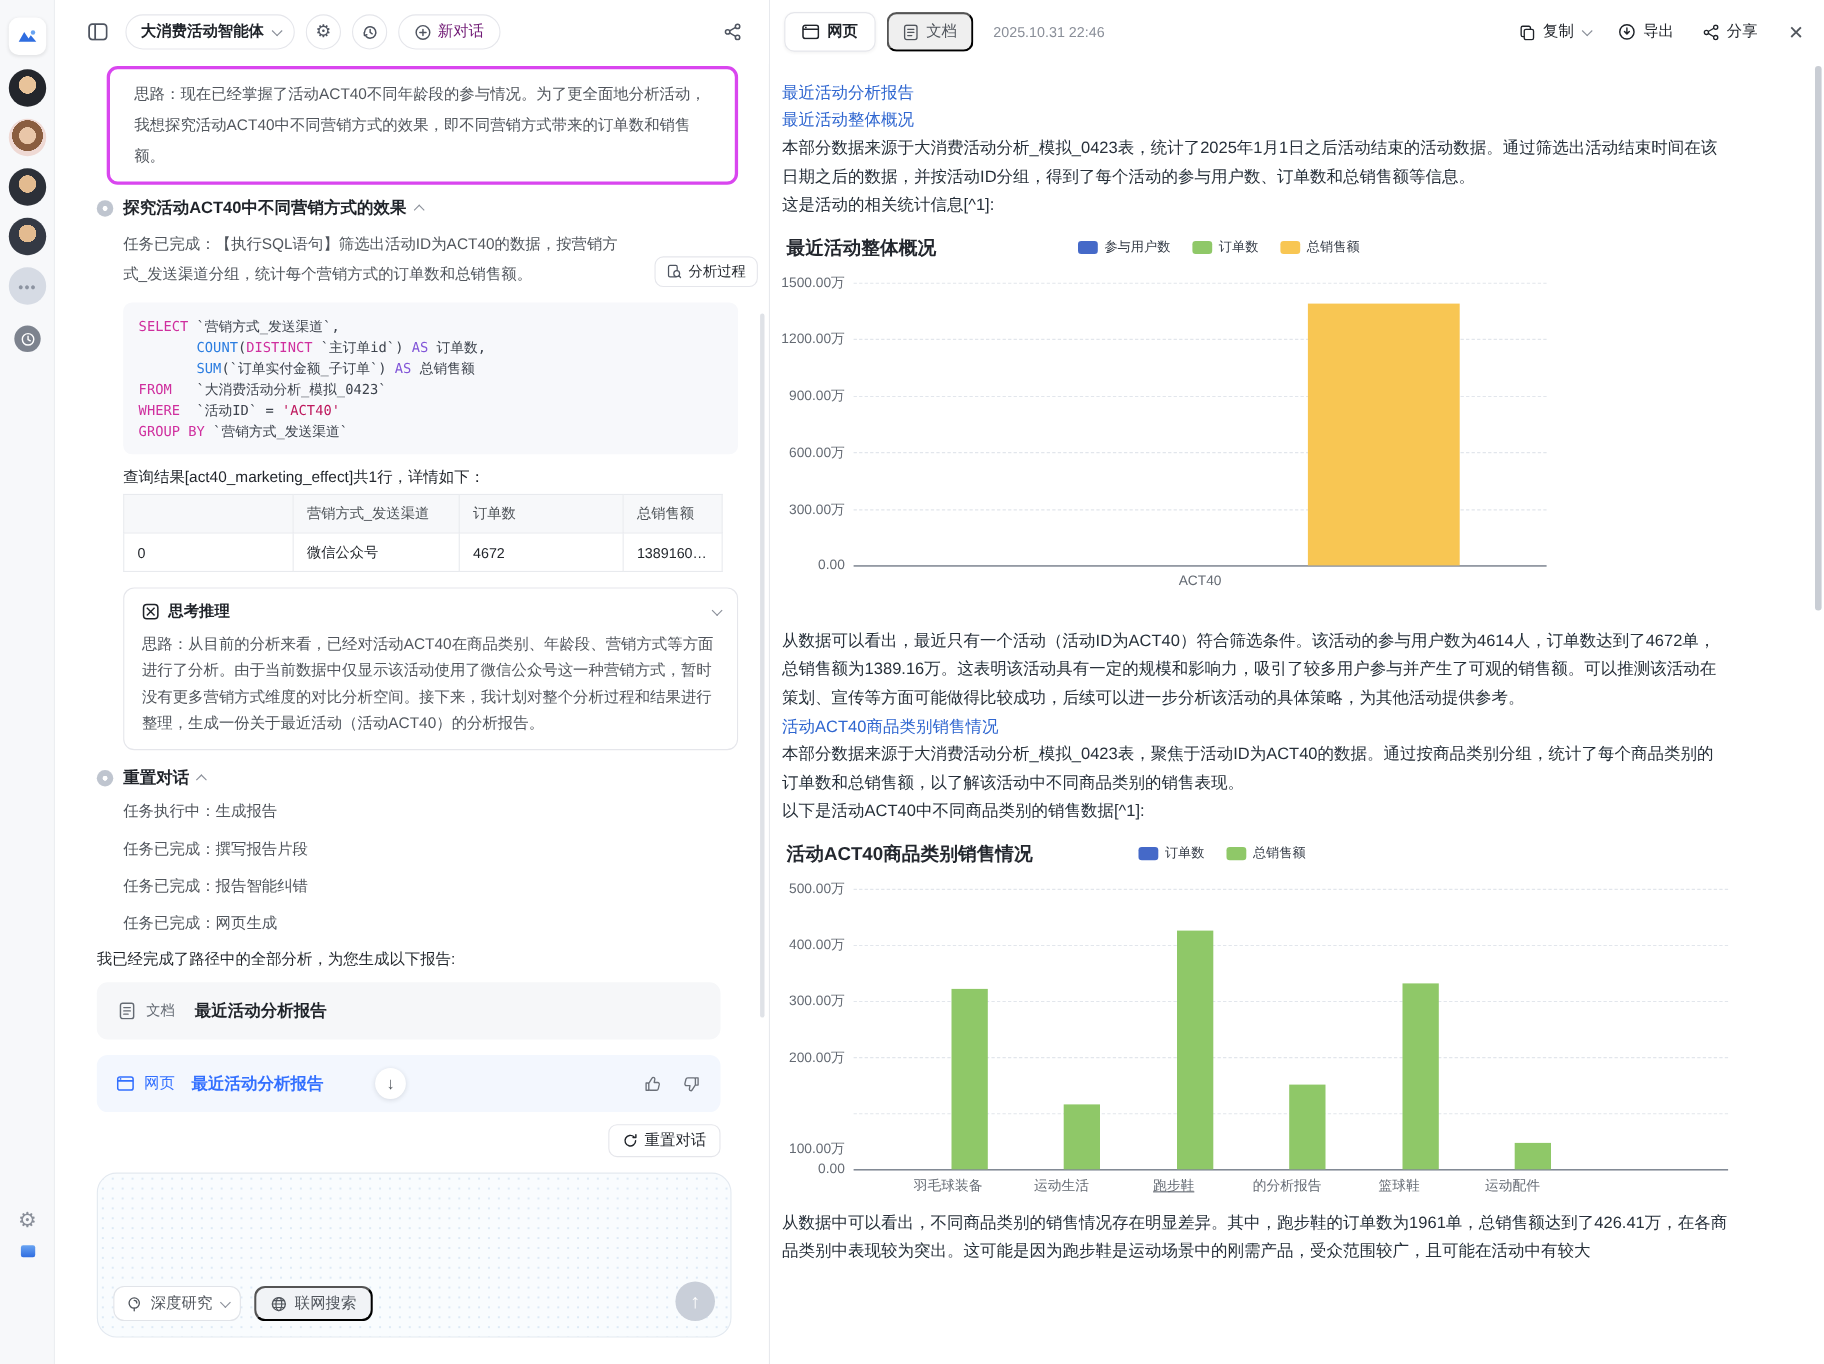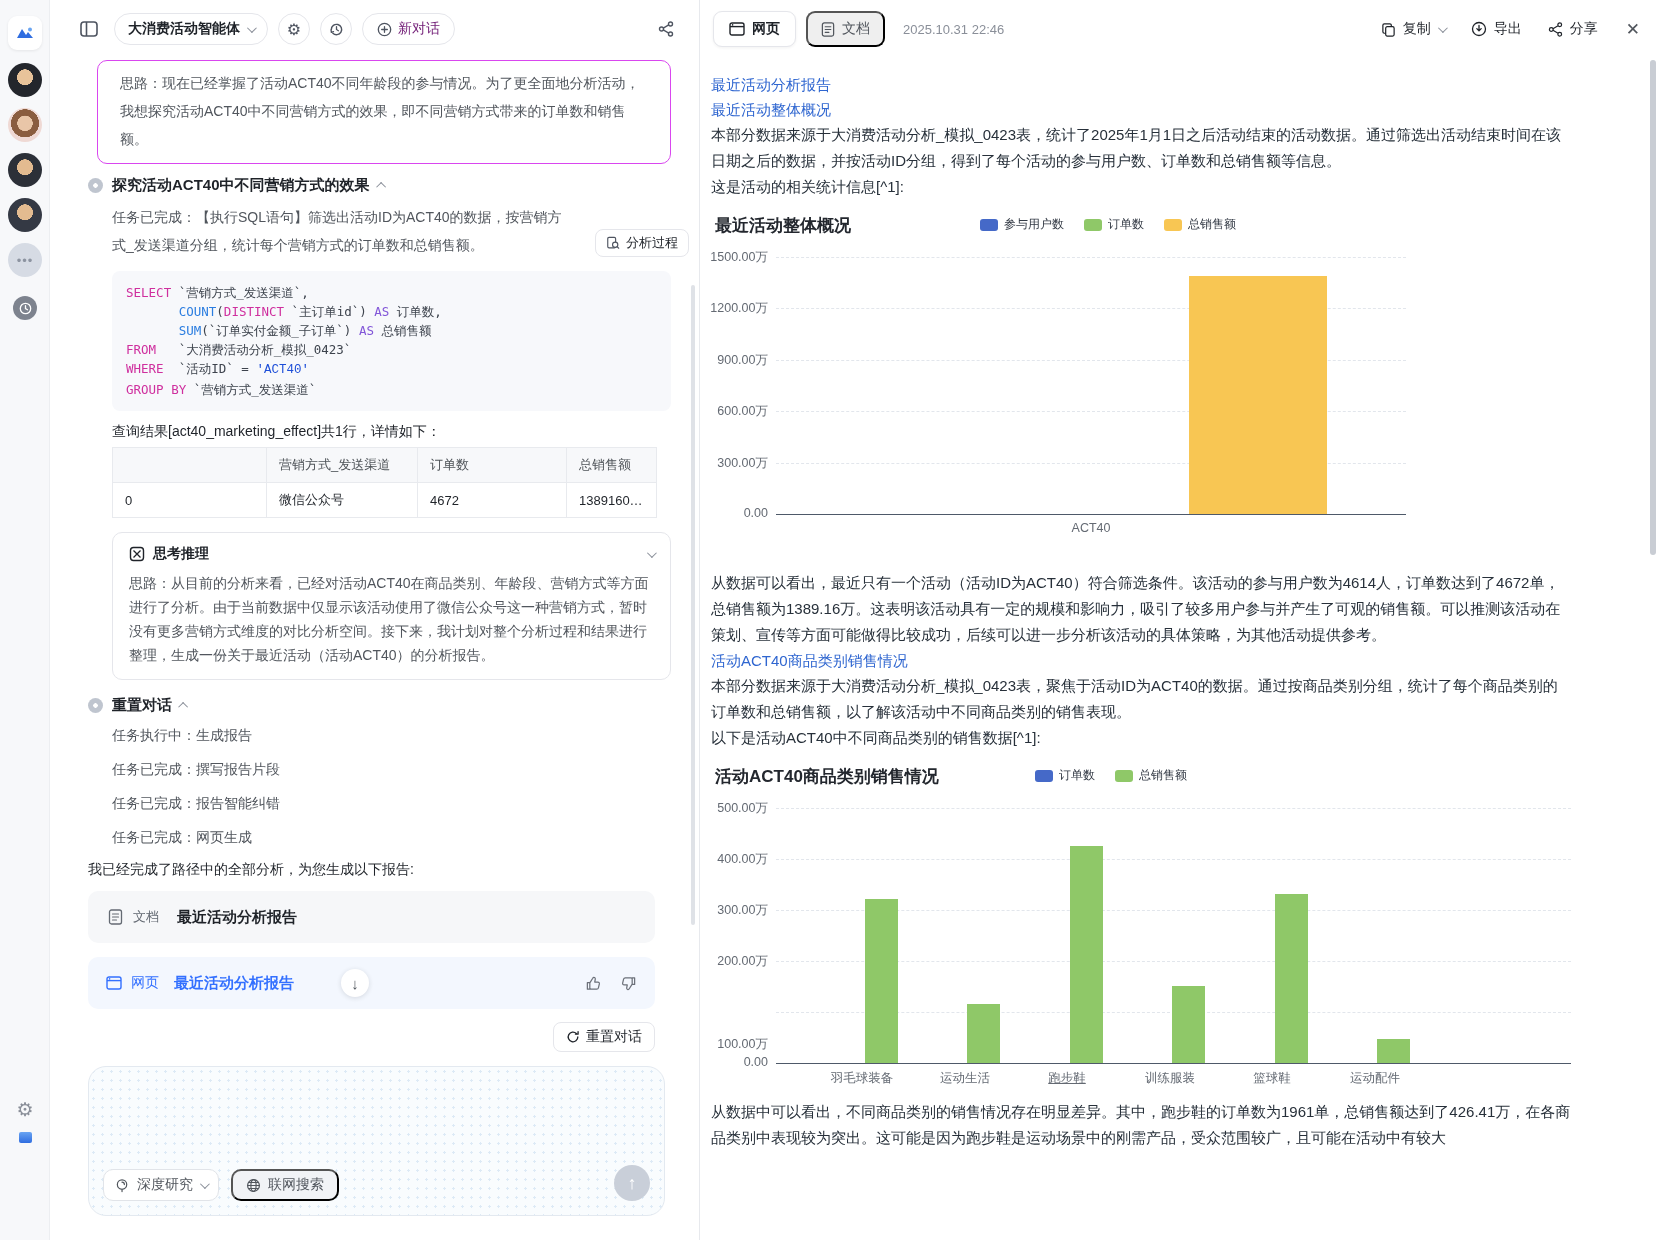--- a/index.html
+++ b/index.html
@@ -29,29 +29,29 @@
   .newchat { display:flex; align-items:center; gap:6px; height:32px; padding:0 14px; border:1px solid #e5e6eb; border-radius:16px; font-size:14px; color:#701a75; background:#fff; cursor:pointer; }
   .chat-share { margin-left:auto; }
 
   .chev { display:inline-block; width:7px; height:7px; border-right:1.5px solid #8a8f99; border-bottom:1.5px solid #8a8f99; }
   .chev.down { transform:rotate(45deg) translateY(-2px); }
   .chev.up { transform:rotate(-135deg) translateY(-2px); }
 
   .chat-scroll { position:absolute; top:58px; left:0; right:0; bottom:222px; overflow:hidden; }
   .lp-scrollbar { position:absolute; right:4px; top:285px; width:4px; height:640px; background:#dfe2e7; border-radius:2px; z-index:6; }
 
-  .quote-box { margin:2px 28px 0 47px; border:1px solid #d946ef; border-radius:10px; padding:8px 22px 10px; font-size:14px; line-height:28px; color:#51565d; }
+  .quote-box { margin:2px 28px 0 47px; border:3px solid #d946ef; border-radius:10px; padding:8px 22px 10px; font-size:14px; line-height:28px; color:#51565d; }
   .step-head { display:flex; align-items:center; gap:9px; margin:12px 0 0 38px; }
   .step-dot { width:15px; height:15px; border-radius:50%; background:radial-gradient(circle,#ffffff 0 2px,#bfc5cf 2.5px); flex:none; }
   .step-title { font-size:15px; font-weight:bold; color:#1f2329; }
   .task-row { position:relative; margin:8px 96px 0 62px; padding-right:28px; font-size:14px; line-height:28px; color:#51565d; }
   .analysis-btn { position:absolute; right:-86px; top:26px; display:flex; align-items:center; gap:6px; height:28px; padding:0 10px; border:1px solid #e5e6eb; border-radius:8px; background:#fff; font-size:13px; color:#1f2329; cursor:pointer; white-space:nowrap; }
 
   .sql-block { margin:12px 28px 0 62px; background:#f7f8fb; border-radius:8px; padding:12px 14px; font-family:"DejaVu Sans Mono", monospace; font-size:12.5px; line-height:19px; white-space:pre; color:#3d434d; }
-  .tok-kw { color:#cf2f9e; } .tok-fn { color:#2b7de0;margin-top:37px; } .tok-as { color:#8256d8; } .tok-str { color:#1d4ed8;font-family:Liberation Mono, monospace; } .tok-pl { color:#3d434d; }
+  .tok-kw { color:#cf2f9e; } .tok-fn { color:#2b7de0;margin-top:37px; } .tok-as { color:#8256d8; } .tok-str { color:#be185d; } .tok-pl { color:#3d434d; }
 
   .result-line { margin:12px 28px 0 62px; font-size:14px; color:#1f2329; }
   .result-table { margin:6px 28px 0 62px; border-collapse:collapse; table-layout:fixed; width:544px; font-size:13px; }
   .result-table th, .result-table td { border:1px solid #e8eaee; padding:8px 12px; text-align:left; overflow:hidden; white-space:nowrap; }
   .result-table th { background:#f7f8fa; color:#4e5358; font-weight:normal; }
   .result-table td { color:#1f2329; }
   .result-table col:nth-child(1){width:154px;} .result-table col:nth-child(2){width:151px;}
   .result-table col:nth-child(3){width:149px;} .result-table col:nth-child(4){width:90px;}
 
   .think-box { margin:14px 28px 0 62px; border:1px solid #e5e6eb; border-radius:10px; padding:12px 16px; }
@@ -461,21 +461,21 @@
           <div class="ytick" style="top: 196px; margin-top: 32px;">100.00万</div>
           <div class="gridline axisline" style="top: 255px;"></div>
           <div class="ytick" style="top: 247px;">0.00</div>
           <div class="bar" style="left: 89px; width: 33px; height: 164px; background: rgb(143, 200, 104);"></div>
           <div class="xtick" style="left: 26px;">羽毛球装备</div>
           <div class="bar" style="left: 191px; width: 33px; height: 59px; background: rgb(143, 200, 104);"></div>
           <div class="xtick" style="left: 129px;">运动生活</div>
           <div class="bar" style="left: 294px; width: 33px; height: 217px; background: rgb(143, 200, 104);"></div>
           <div class="xtick" style="left: 231px; text-decoration: underline;">跑步鞋</div>
           <div class="bar" style="left: 396px; width: 33px; height: 77px; background: rgb(143, 200, 104);"></div>
-          <div class="xtick" style="left: 334px;">训练服装</div>
+          <div class="xtick" style="left: 334px;">的分析报告</div>
           <div class="bar" style="left: 499px; width: 33px; height: 169px; background: rgb(143, 200, 104);"></div>
           <div class="xtick" style="left: 436px;">篮球鞋</div>
           <div class="bar" style="left: 601px; width: 33px; height: 24px; background: rgb(143, 200, 104);"></div>
           <div class="xtick" style="left: 539px;">运动配件</div>
         </div>
     </div>
     <div class="chart-gap2"></div>
 
     <div class="rep-p">从数据中可以看出，不同商品类别的销售情况存在明显差异。其中，跑步鞋的订单数为1961单，总销售额达到了426.41万，在各商品类别中表现较为突出。这可能是因为跑步鞋是运动场景中的刚需产品，受众范围较广，且可能在活动中有较大</div>
   </div>

